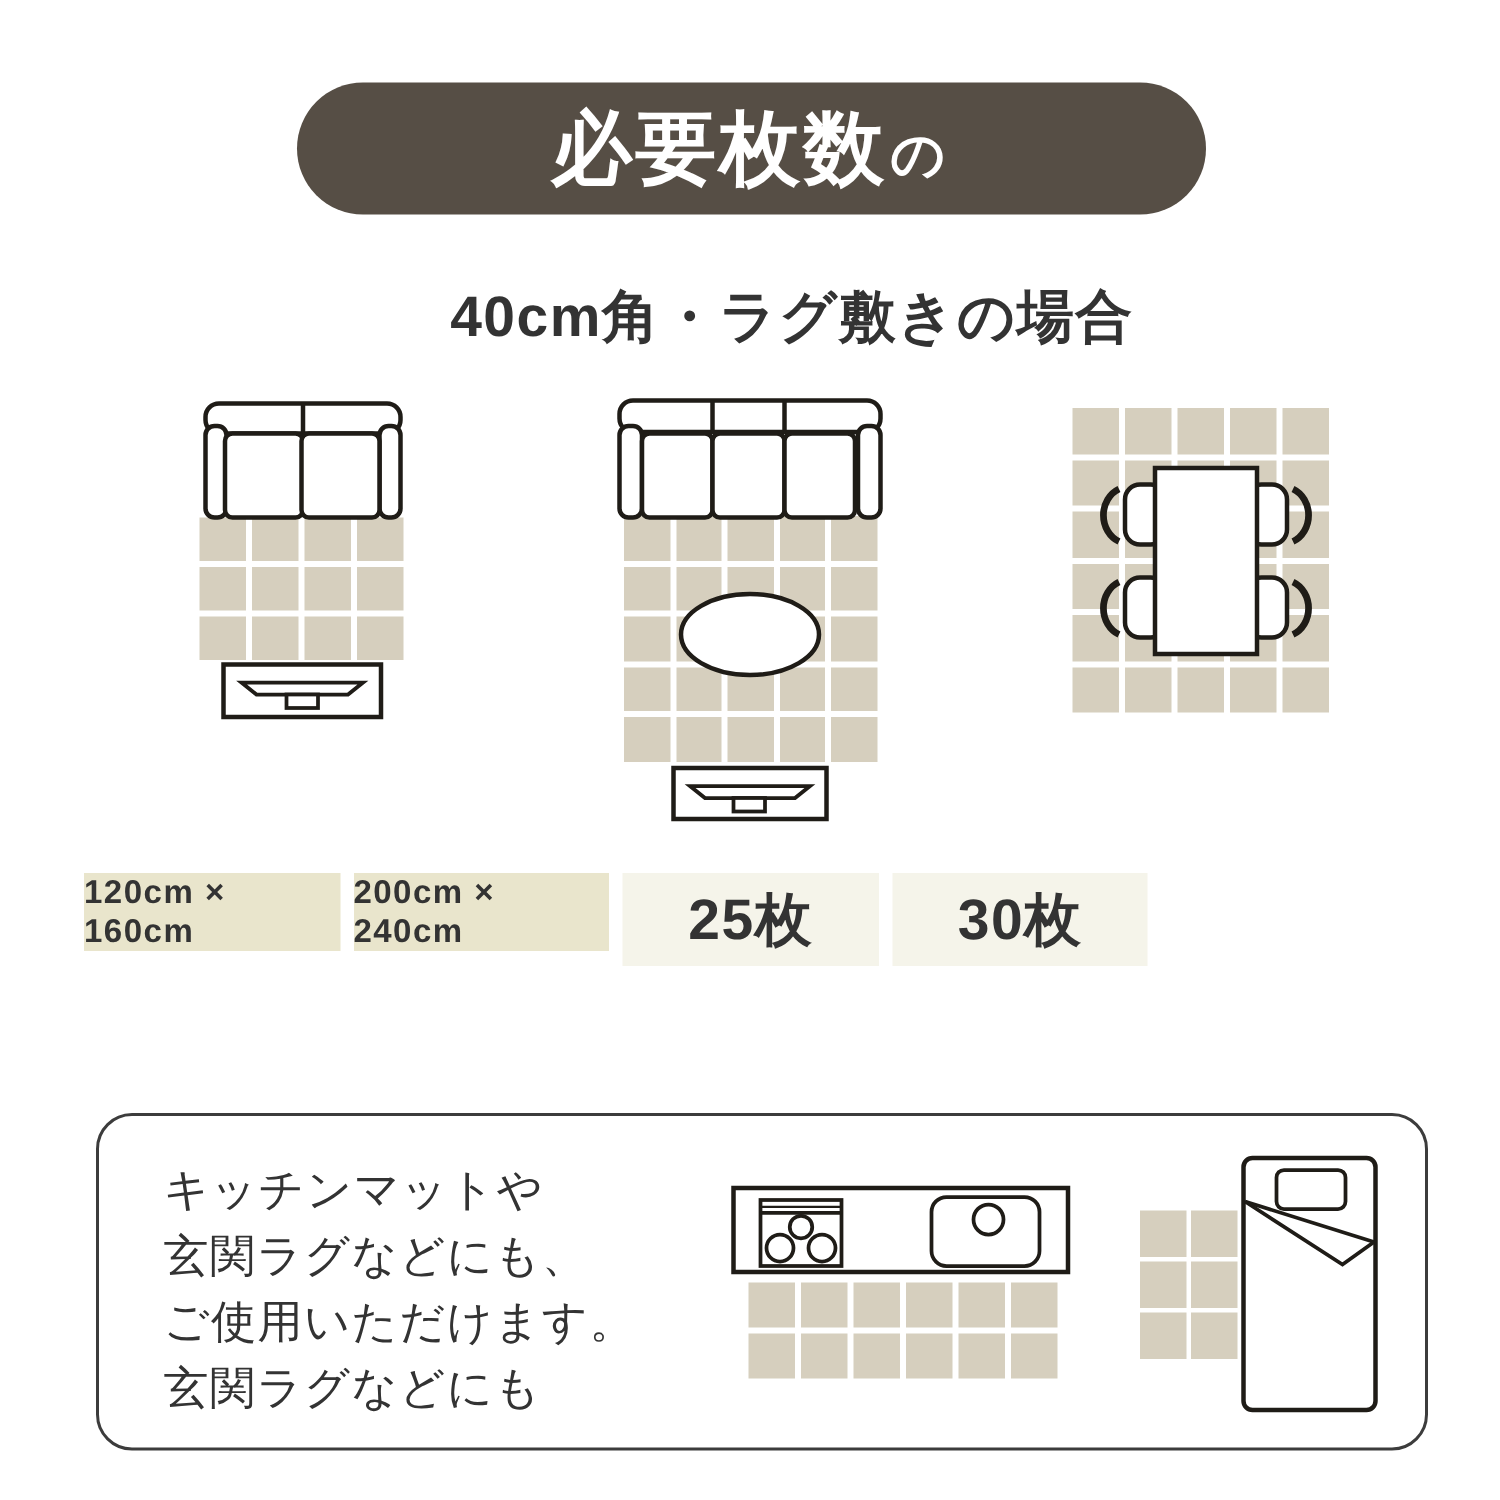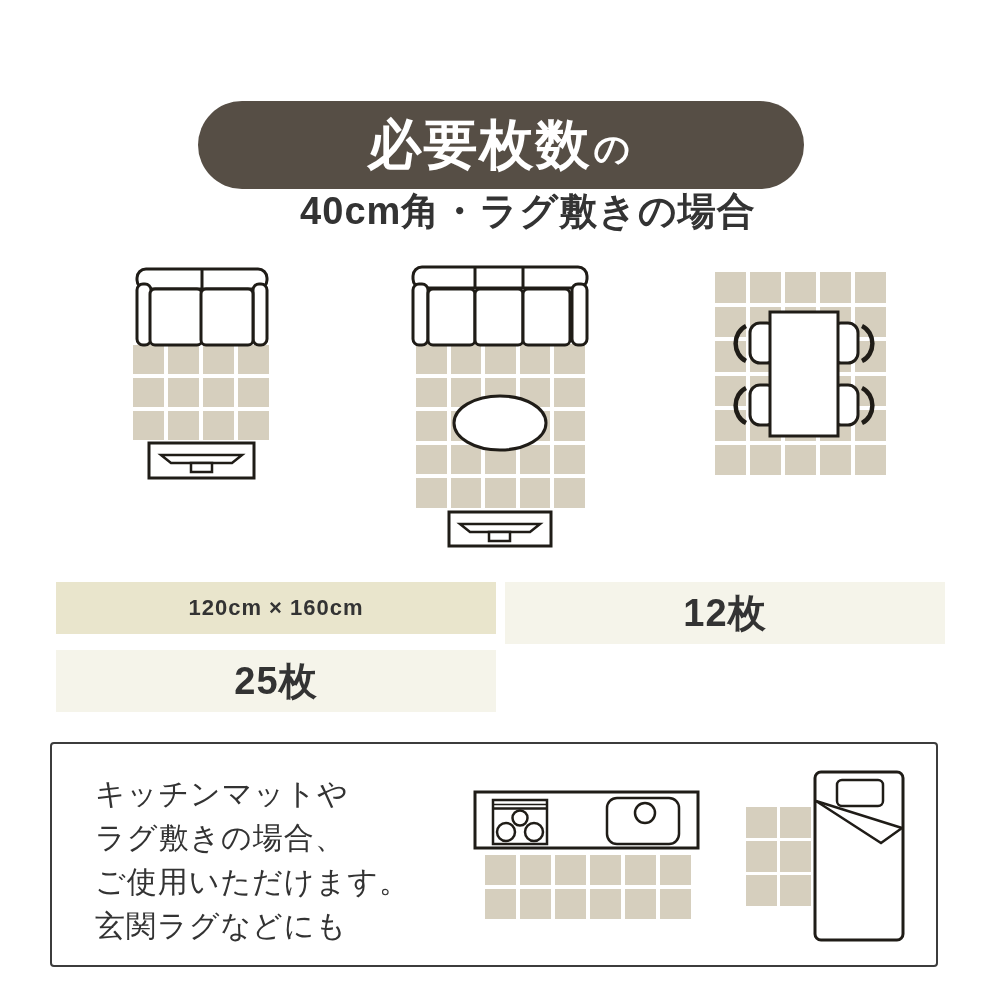--- a/index.html
+++ b/index.html
@@ -8,21 +8,21 @@
     font-family:"Liberation Sans","DejaVu Sans",sans-serif;
     color:var(--c-text-dark,#333);
   }
   .page{position:relative;width:1000px;height:1000px;overflow:hidden;background:#fff;}
 
   
   .title-pill{
     position:absolute;left:198px;top:55px;width:606px;height:88px;
     background:var(--c-pill-bg,#564E45);border-radius:44px;
     display:flex;align-items:center;justify-content:center;
-    color:#fff;font-weight:800;letter-spacing:2px;margin-top:46px;
+    color:#fff;font-weight:800;letter-spacing:2px;
   }
   .title-pill .big{font-size:54px;}
   .title-pill .small{font-size:36px;padding:0 2px;position:relative;top:4px;}
 
   
   .subtitle{
     position:absolute;left:0;top:186px;width:1000px;text-align:center;
     font-size:38px;font-weight:800;color:var(--c-text-dark,#333);letter-spacing:1px;padding-left:28px;
   }
 
@@ -38,37 +38,37 @@
   .rug-1{left:13px;top:85px;--tw:31px;--th:29px;}
   .rug-2{left:11px;top:84px;--tw:30.5px;--th:29.5px;}
   .rug-3{left:10px;top:12px;--tw:31px;--th:30.5px;}
   .rug-kitchen{left:13px;top:66px;--tw:31px;--th:30px;}
   .rug-bed{left:11px;top:50px;--tw:31px;--th:31px;gap:3px;}
   .tile{width:var(--tw);height:var(--th);}
 
   
   .size-table{
     position:absolute;left:56px;top:582px;width:889px;
-    display:grid;grid-template-columns:repeat(2,1fr);gap:6px 9px;
+    display:grid;grid-template-columns:repeat(5,1fr);gap:6px 9px;
   }
   .size-cell{
     background:var(--c-size-row-bg,#E9E5CC);height:52px;
     display:flex;align-items:center;justify-content:center;
     font-size:22px;font-weight:700;letter-spacing:1px;color:var(--c-text-dark,#333);
   }
   .count-cell{
     background:var(--c-count-row-bg,#F5F4EA);height:62px;
     display:flex;align-items:center;justify-content:center;
     font-size:38px;font-weight:800;letter-spacing:1px;color:var(--c-text-dark,#333);
   }
 
   
   .note-box{
-    position:absolute;left:50px;top:742px;width:884px;height:221px;
-    border:2px solid var(--c-note-border,#3C3C3C);border-radius:4px;background:#fff;
+    position:absolute;left:64px;top:742px;width:884px;height:221px;
+    border:2px solid var(--c-note-border,#3C3C3C);border-radius:24px;background:#fff;
   }
   .note-text{
     position:absolute;left:43px;top:28px;
     font-size:30px;line-height:44px;font-weight:500;color:var(--c-text-dark,#333);
     letter-spacing:1px;
   }
   .kitchen-block{position:absolute;left:420px;top:45px;width:240px;height:140px;}
   .bed-block{position:absolute;left:683px;top:13px;width:180px;height:200px;}
   .kitchen-block svg,.bed-block svg{position:absolute;left:0;top:0;}
 </style>
@@ -213,28 +213,29 @@
       <g fill="#fff" stroke="#1F1C17">
         <path d="M157,128 A17,19 0 0 1 157,163" fill="none" stroke-width="4.5"></path>
         <rect x="126" y="125" width="27" height="40" rx="10" stroke-width="3"></rect>
       </g>
       <rect x="65" y="52" width="68" height="124" fill="#fff" stroke="#1F1C17" stroke-width="3"></rect>
     </svg>
   </div>
 
   <div class="size-table">
     <div class="size-cell">120cm × 160cm</div>
-    <div class="count-cell">12枚</div>
+    <div class="size-cell">200cm × 240cm</div>
     <div class="count-cell">25枚</div>
+    <div class="count-cell">30枚</div>
   </div>
 
   <div class="note-box">
     <div class="note-text">
       <div>キッチンマットや</div>
-      <div>ラグ敷きの場合、</div>
+      <div>玄関ラグなどにも、</div>
       <div>ご使用いただけます。</div>
       <div>玄関ラグなどにも</div>
     </div>
 
     <div class="kitchen-block">
       <div class="rug rug-kitchen" style="grid-template-columns: repeat(6, auto);">
           <div class="tile"></div>
           <div class="tile"></div>
           <div class="tile"></div>
           <div class="tile"></div>

